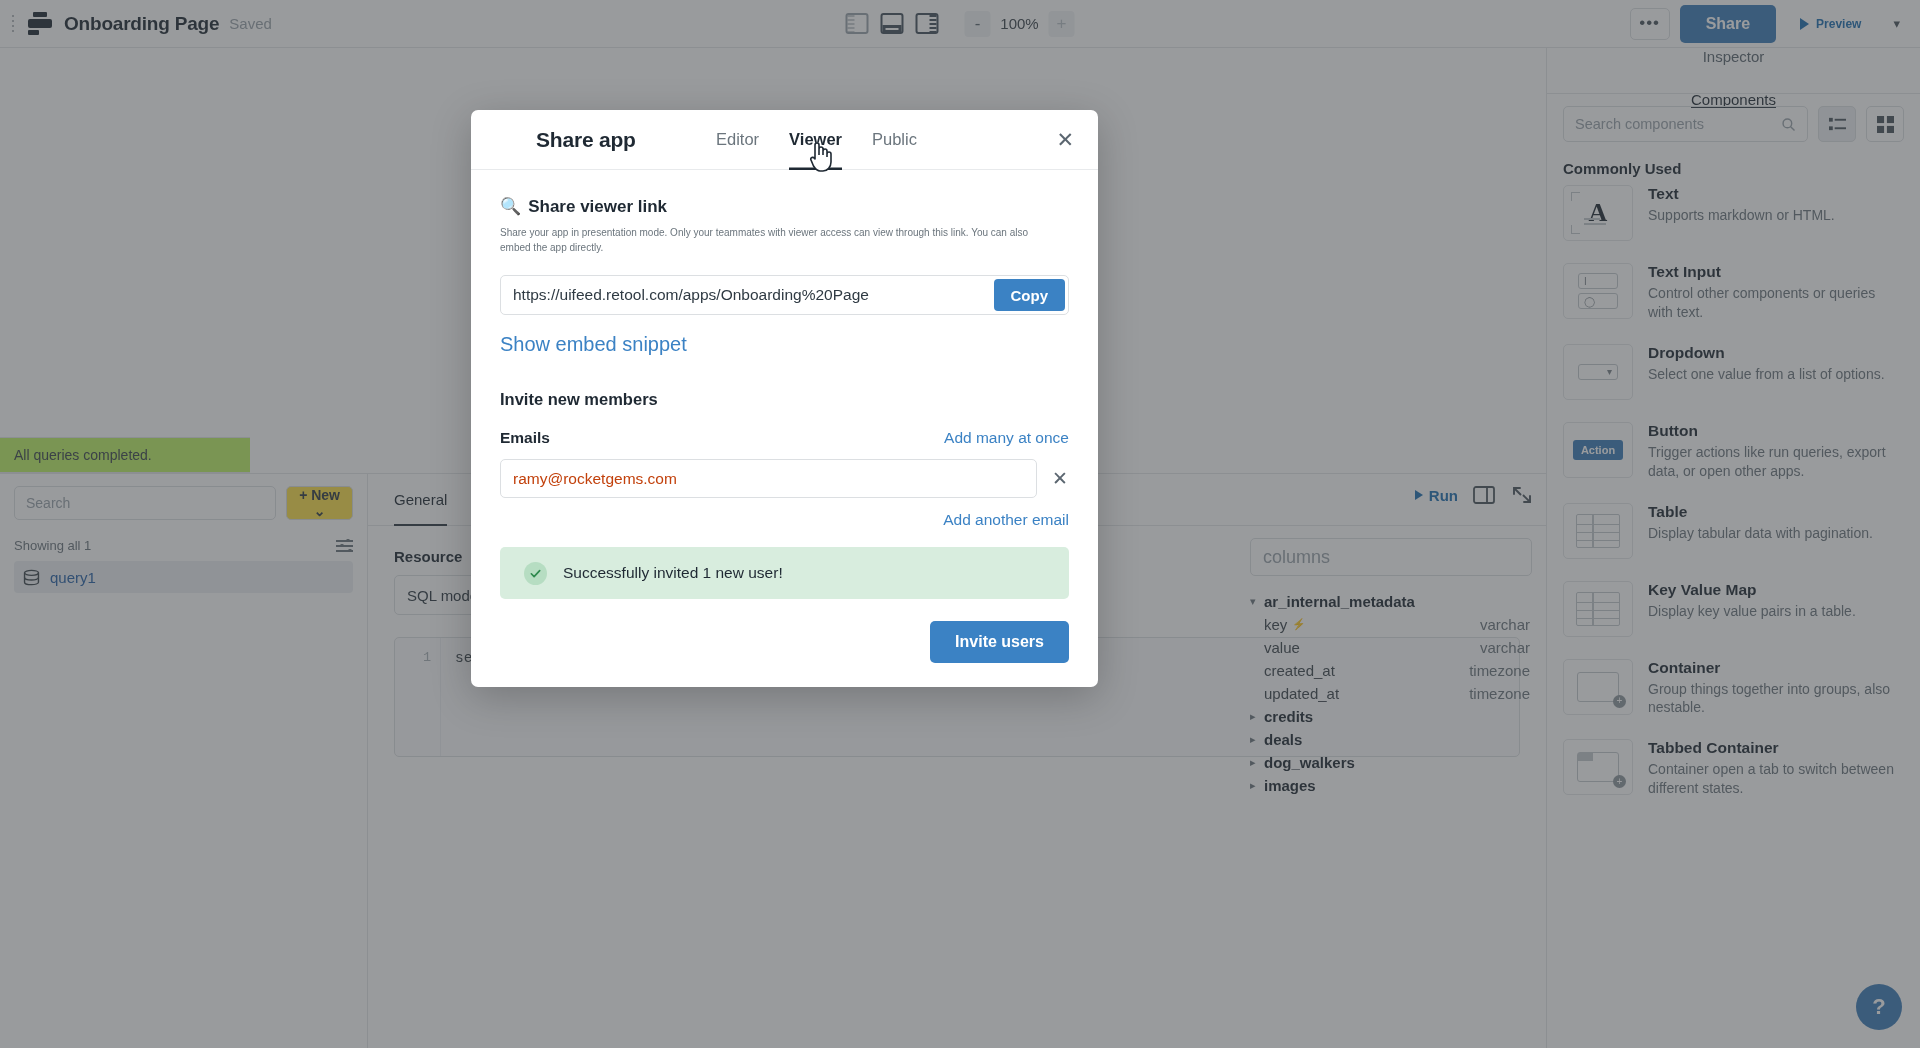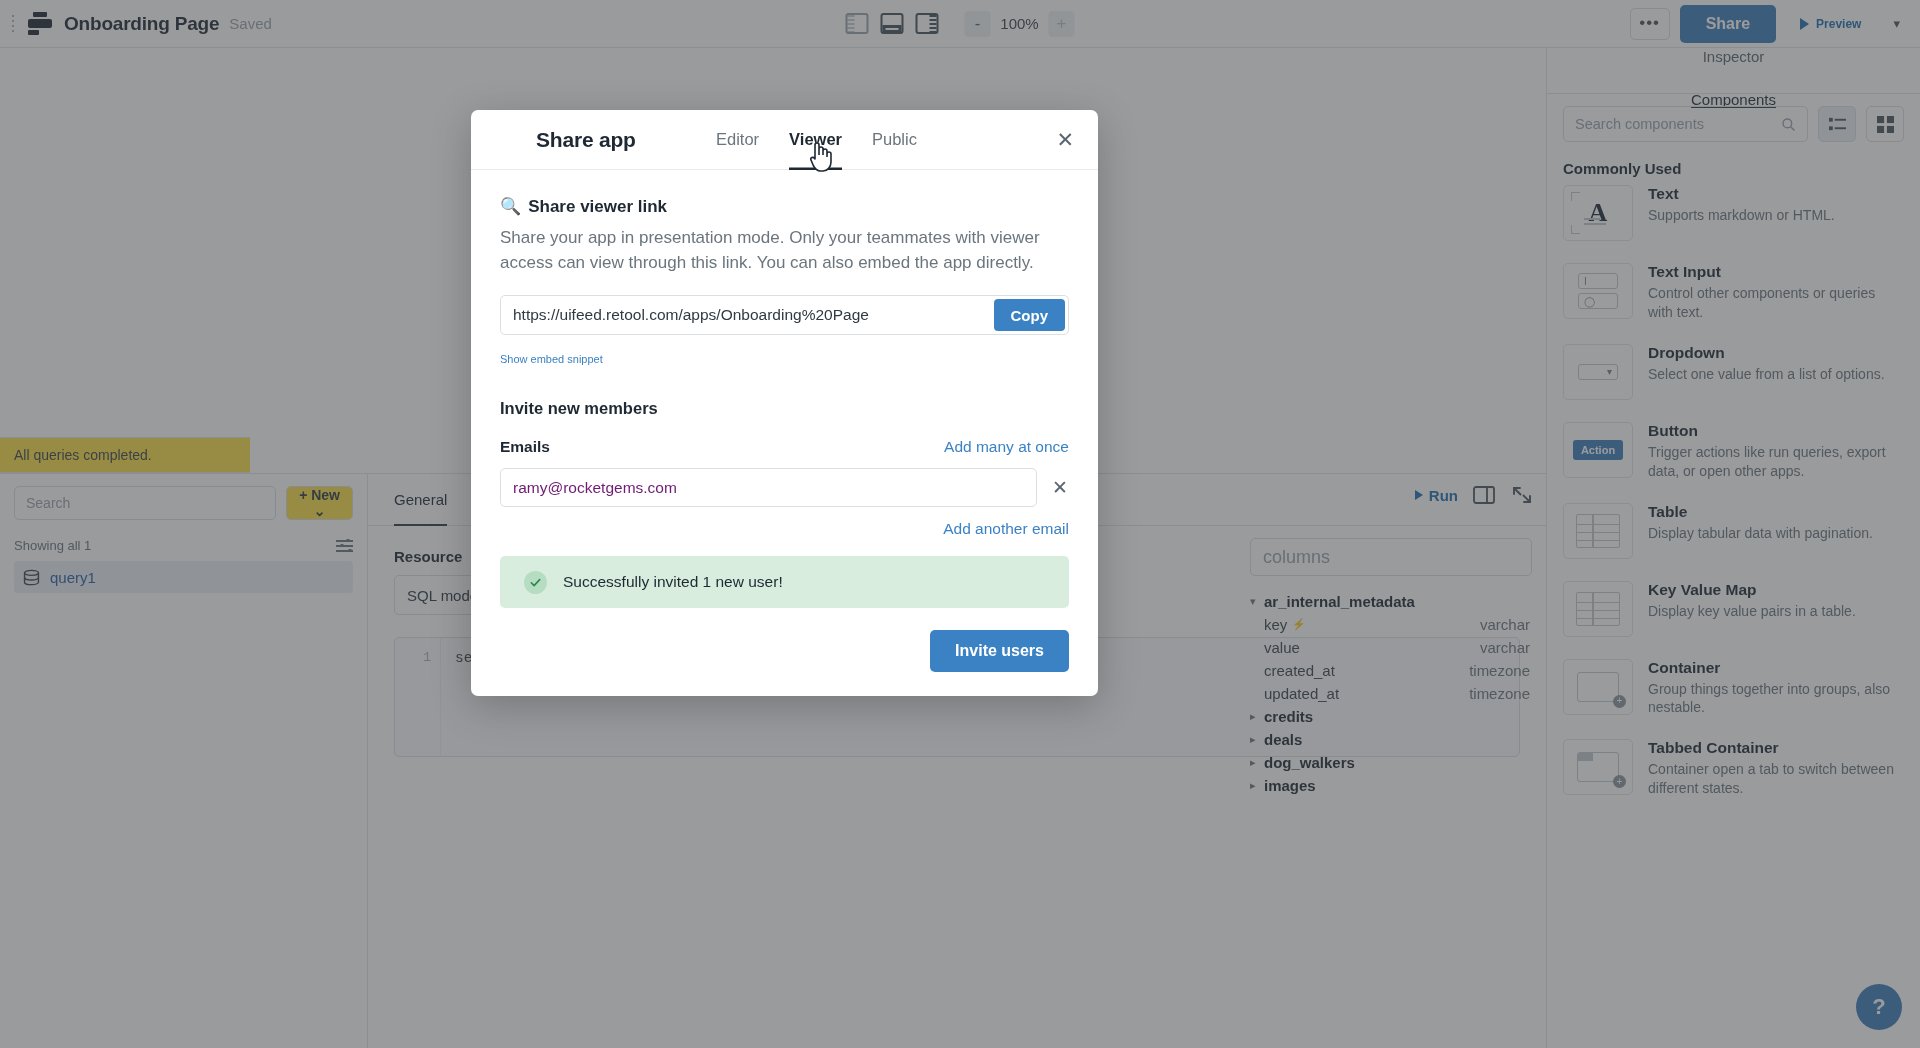--- a/index.html
+++ b/index.html
@@ -58,21 +58,21 @@
   .tri { width: 0; height: 0; border-left: 9px solid #1f6fb2; border-top: 6px solid transparent;
          border-bottom: 6px solid transparent; }
   .caret-down { color: #4a545d; font-size: 13px; padding: 0 8px; }
 
   
   .canvas { position: absolute; top: 48px; left: 0; right: 374px; bottom: 0; background: #fff; }
 
   
   .q-toast { position: absolute; left: 0; top: 437px; height: 36px; width: 250px;
              border-top: 1px solid #e3e6e8; border-bottom: 1px solid #e3e6e8;
-             display: flex; align-items: center; padding-left: 14px; font-size: 14px; color: #3c454d; background:#fde047;}
+             display: flex; align-items: center; padding-left: 14px; font-size: 14px; color: #3c454d; background:#bef264;}
 
   
   .bpanel { position: absolute; left: 0; right: 374px; top: 473px; bottom: 0;
             background: #fff; border-top: 1px solid #e3e6e8; display: flex; }
   .bp-left { width: 368px; border-right: 1px solid #e3e6e8; }
   .bp-searchrow { display: flex; align-items: center; gap: 10px; padding: 12px 14px; }
   .bp-search { flex: 1; height: 34px; border: 1px solid #dcdfe2; border-radius: 5px;
                display: flex; align-items: center; padding: 0 11px; font-size: 14px; color: #9aa3ab; }
   .bp-new { height: 34px; padding: 0 12px; border: 1px solid #dcdfe2; border-radius: 5px; background: #fde047;
             display: flex; align-items: center; font-size: 14px; color: #2f3a43; font-weight: 600; flex-direction: column;}
@@ -176,35 +176,35 @@
            border-radius: 7px; box-shadow: 0 10px 40px rgba(0,0,0,.22); overflow: hidden; }
   .modal-head { height: 60px; border-bottom: 1px solid #e8eaec; display: flex; align-items: center;
                 padding: 0 29px; position: relative; }
   .modal-title { font-size: 21px; font-weight: 700; color: #1f2933; letter-spacing: -0.2px; margin-left: 36px; }
   .modal-tabs { position: absolute; left: 245px; display: flex; align-items: center; gap: 30px; height: 60px; }
   .m-tab { font-size: 16.5px; color: #6b757d; height: 60px; display: flex; align-items: center; }
   .m-tab.active { color: #1f2933; font-weight: 700; box-shadow: inset 0 -2.5px 0 #1f2933; }
   .modal-close { position: absolute; right: 24px; font-size: 21px; color: #5b6670; line-height: 1; }
   .modal-body { padding: 26px 29px 24px; }
   .sec-title { font-size: 17px; font-weight: 700; color: #1f2933; display: flex; align-items: center; gap: 7px; }
-  .sec-desc { font-size: 17px; color: #6b757d; line-height: 1.45; margin-top: 9px; width: 560px; }
+  .sec-desc { font-size: 10px; color: #6b757d; line-height: 1.45; margin-top: 9px; width: 560px; }
   .link-row { margin-top: 20px; position: relative; height: 40px; }
   .link-input { position: absolute; inset: 0; border: 1px solid #dcdfe2; border-radius: 5px;
                 display: flex; align-items: center; padding: 0 12px; font-size: 15.5px; color: #2f3a43; }
   .copy-btn { position: absolute; right: 4px; top: 4px; height: 32px; padding: 0 17px; border-radius: 4px;
               background: #3b82c4; color: #fff; font-size: 15px; font-weight: 700;
               display: flex; align-items: center; }
-  .embed-link { margin-top: 18px; font-size: 11px; color: #3b82c4; font-weight: 500; }
+  .embed-link { margin-top: 18px; font-size: 20px; color: #3b82c4; font-weight: 500; }
   .invite-title { margin-top: 34px; font-size: 16.5px; font-weight: 700; color: #1f2933; }
   .emails-row { margin-top: 20px; display: flex; align-items: center; justify-content: space-between; }
   .emails-lbl { font-size: 15.5px; font-weight: 700; color: #1f2933; }
   .blue-link { font-size: 15.5px; color: #3b82c4; font-weight: 500; }
   .email-row { margin-top: 12px; display: flex; align-items: center; gap: 14px; }
   .email-input { flex: 1; height: 39px; border: 1px solid #dcdfe2; border-radius: 5px; display: flex;
-                 align-items: center; padding: 0 12px; font-size: 15.5px; color: #701a75; }
+                 align-items: center; padding: 0 12px; font-size: 15.5px; color: #c2410c; }
   .x-rm { font-size: 19px; color: #5b6670; width: 18px; text-align: center; line-height: 1; }
   .add-another { margin-top: 13px; text-align: right; }
   .success { margin-top: 18px; height: 52px; background: #d8edde; border-radius: 5px; display: flex;
              align-items: center; gap: 16px; padding: 0 24px; }
   .check { width: 23px; height: 23px; border-radius: 50%; background: #b6ddc2; display: flex;
            align-items: center; justify-content: center; flex: none; }
   .check svg { width: 13px; height: 13px; }
   .success-txt { font-size: 15.5px; color: #1f2933; }
   .modal-foot { margin-top: 22px; display: flex; justify-content: flex-end; }
   .invite-btn { height: 42px; padding: 0 25px; border-radius: 5px; background: #3b82c4; color: #fff;

